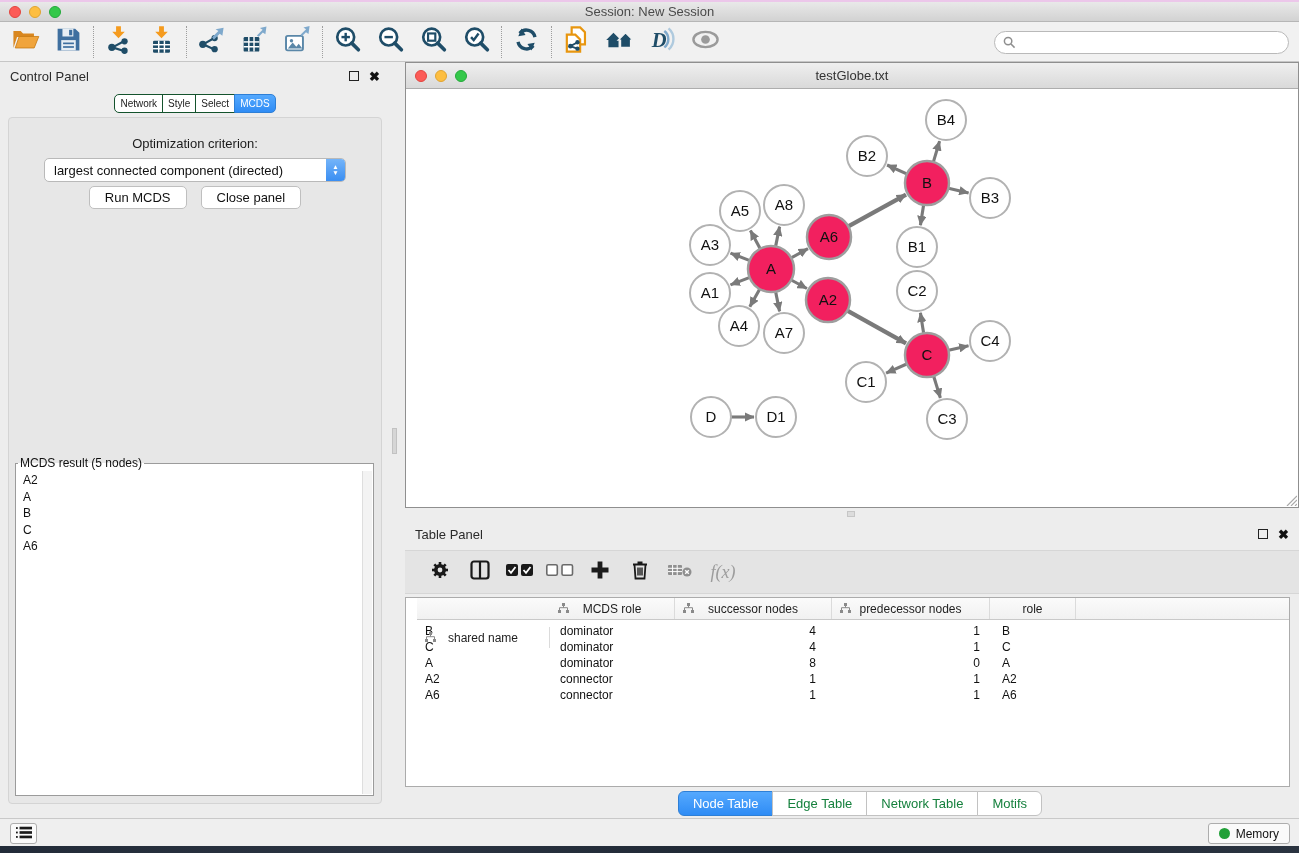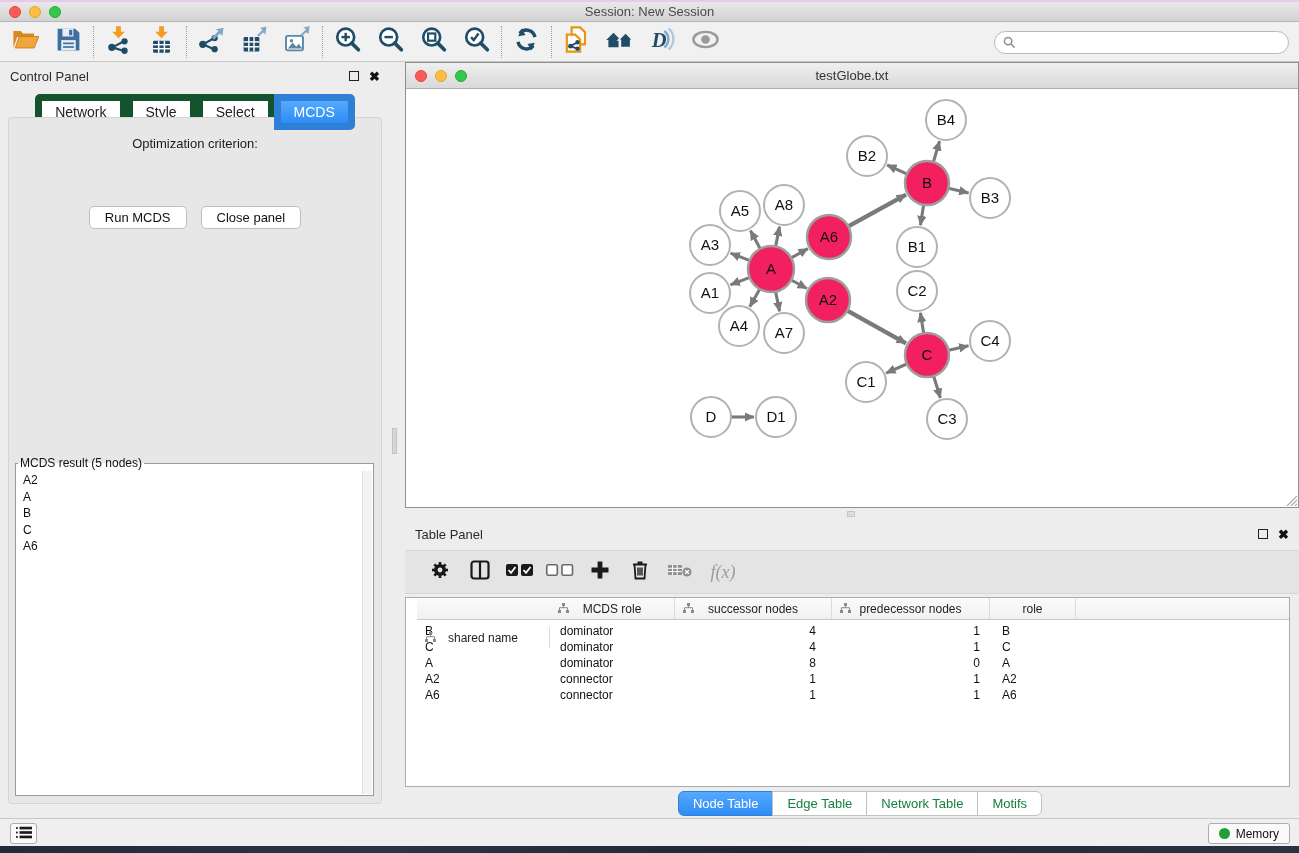--- a/index.html
+++ b/index.html
@@ -24,30 +24,30 @@
   .searchbox svg{width:13px;height:13px;flex:0 0 auto}
   .searchbox input{border:none;outline:none;flex:1;font-size:12px;margin-left:5px;font-family:"Liberation Sans",sans-serif;background:transparent}
 
   
   .cpanel{position:absolute;left:0;top:62px;width:390px;height:756px;background:#EDEDED}
   .panel-head{height:28px;display:flex;align-items:center;padding:0 10px;font-size:13px;color:#2B2B2B}
   .panel-head .spacer{flex:1}
   .float-ico{width:10px;height:10px;border:1.5px solid #222;margin-right:10px}
   .close-ico{font-size:13px;color:#111;font-weight:bold;line-height:1}
   .seg-row{display:flex;justify-content:center;margin-top:4px}
-  .seg-tab{padding:3px 13px;font-size:14px;color:#222;background:#FFF;border:7px solid #14532d;margin-left:-1px;position:relative}
+  .seg-tab{padding:3px 5px;font-size:10px;color:#222;background:#FFF;border:1px solid #14532d;margin-left:-1px;position:relative}
   .seg-tab:first-child{border-radius:5px 0 0 5px;margin-left:0}
   .seg-tab:last-child{border-radius:0 5px 5px 0}
   .seg-tab.sel{background:linear-gradient(#55A9FE,#2F8CF5);border-color:#2E7FD6;color:#FFF;z-index:2}
   .cp-body{position:absolute;left:8px;right:8px;top:55px;bottom:14px;background:#E7E7E7;border:1px solid #D4D4D4;border-radius:4px}
   .opt-label{position:absolute;left:0;right:0;top:18px;text-align:center;font-size:13px;color:#1B1B1B}
   .mac-select{position:absolute;left:35px;right:35px;top:40px;height:24px;background:#FFF;border:1px solid #B9B9B9;border-radius:5px;display:flex;align-items:center;overflow:hidden}
   .mac-select .val{flex:1;font-size:13px;color:#111;padding:0 9px;white-space:nowrap}
   .mac-select .stepper{width:19px;align-self:stretch;background:linear-gradient(#74B4F9,#3A8EF2);display:flex;flex-direction:column;align-items:center;justify-content:center;color:#FFF;font-size:6.5px;line-height:6.5px}
-  .cp-btn-row{position:absolute;left:0;right:0;top:88px;display:flex;justify-content:center;gap:14px}
+  .cp-btn-row{position:absolute;left:0;right:0;top:68px;display:flex;justify-content:center;gap:14px}
   .push-btn{background:#FFF;border:1px solid #BFBFBF;border-radius:5px;font-size:13px;color:#111;padding:3px 15px;font-family:"Liberation Sans",sans-serif}
   fieldset.mcds{position:absolute;left:6px;right:7px;top:338px;bottom:7px;border:1px solid #9B9B9B;background:#FFF}
   fieldset.mcds legend{font-size:12px;color:#111;margin-left:2px;padding:0 2px;background:transparent}
   .mcds-list{position:absolute;left:1px;right:12px;top:2px;bottom:1px;background:#FFF;font-size:12px;color:#111}
   .mcds-list div{padding:1px 0 1px 6px;line-height:14.5px}
   .mcds-scroll{position:absolute;right:1px;top:1px;bottom:1px;width:10px;background:#F3F3F3;border-left:1px solid #DEDEDE}
 
   
   .v-split-handle{position:absolute;left:392px;top:428px;width:5px;height:26px;background:#D6D6D6;border:1px solid #C2C2C2}
   .h-split-handle{position:absolute;left:847px;top:511px;width:8px;height:6px;background:#DCDCDC;border:1px solid #C6C6C6}
@@ -278,20 +278,27 @@
       <span class="close-ico">✖</span>
     </div>
     <div class="seg-row" id="cp-tabs">
         <span class="seg-tab">Network</span>
         <span class="seg-tab">Style</span>
         <span class="seg-tab">Select</span>
         <span class="seg-tab sel">MCDS</span>
       </div>
     <div class="cp-body">
       <div class="opt-label">Optimization criterion:</div>
+      <div class="mac-select">
+        <span class="val">largest connected component (directed)</span>
+        <span class="stepper">
+            <span>▲</span>
+            <span>▼</span>
+          </span>
+      </div>
       <div class="cp-btn-row">
         <button class="push-btn">Run MCDS</button>
         <button class="push-btn">Close panel</button>
       </div>
       <fieldset class="mcds">
         <legend>MCDS result (5 nodes)</legend>
         <div class="mcds-list" id="mcds-list">
             <div>A2</div>
             <div>A</div>
             <div>B</div>

